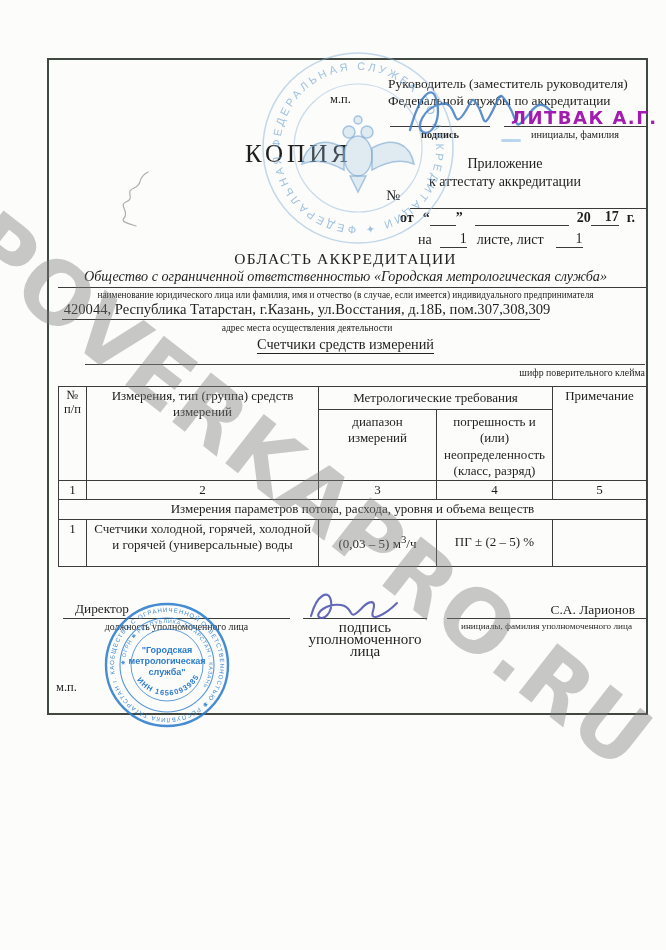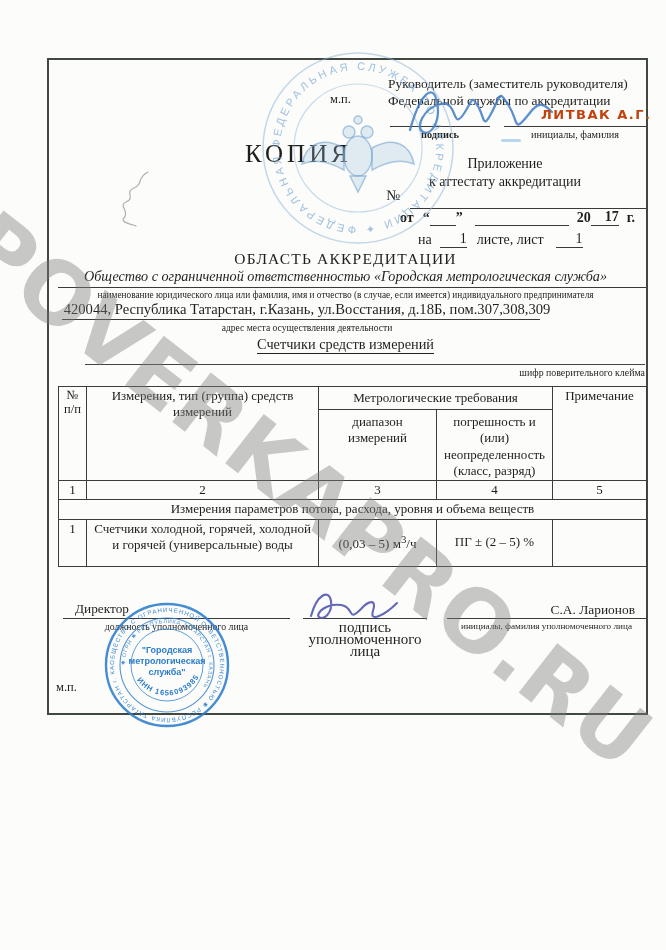--- a/index.html
+++ b/index.html
@@ -20,22 +20,22 @@
     font-family:"DejaVu Sans","Liberation Sans",sans-serif;
     font-weight:900;font-size:86px;letter-spacing:1px;
     color:rgba(126,126,126,0.42);white-space:nowrap;
     transform:rotate(38deg);transform-origin:0 0;
   }
   
   .mp-top{left:330px;top:92px;font-size:12.5px;}
   .head1{left:388px;top:76px;font-size:13.4px;white-space:nowrap;}
   .head2{left:388px;top:93px;font-size:13.4px;white-space:nowrap;}
   .name-stamp{
-    left:541px;top:107px;font-family:"DejaVu Sans","Liberation Sans",sans-serif;
-    font-weight:bold;font-size:13px;letter-spacing:1.5px;color:#c2410c;z-index:30;
+    left:511px;top:107px;font-family:"DejaVu Sans","Liberation Sans",sans-serif;
+    font-weight:bold;font-size:18px;letter-spacing:1.5px;color:#a21caf;z-index:30;
   }
   .line{border-bottom:1.4px solid #3a3a3a;height:0;}
   .line-podpis{left:390px;top:126px;width:100px;}
   .line-initials{left:504px;top:126px;width:142px;}
   .lbl{font-size:10.3px;text-align:center;}
   .lbl-podpis{left:390px;top:129px;width:100px;font-weight:bold;}
   .lbl-initials{left:504px;top:129px;width:142px;}
   .blue-dash{left:501px;top:139px;width:20px;height:3px;background:rgba(120,175,225,.5);border-radius:2px;}
   .kopiya{left:245px;top:140px;font-size:25px;letter-spacing:4px;}
   .annex{left:385px;top:155px;width:240px;text-align:center;font-size:14px;line-height:18px;}

